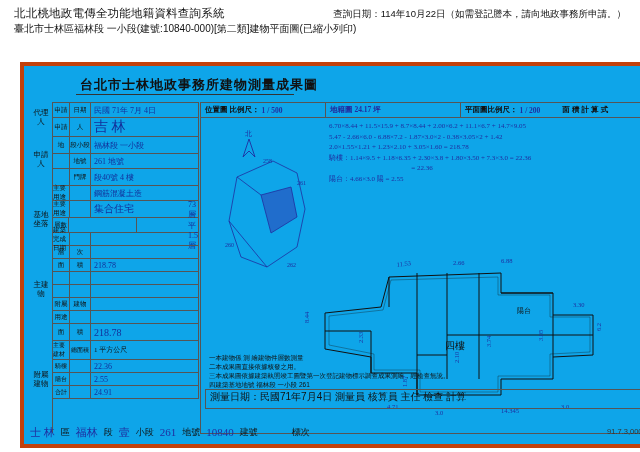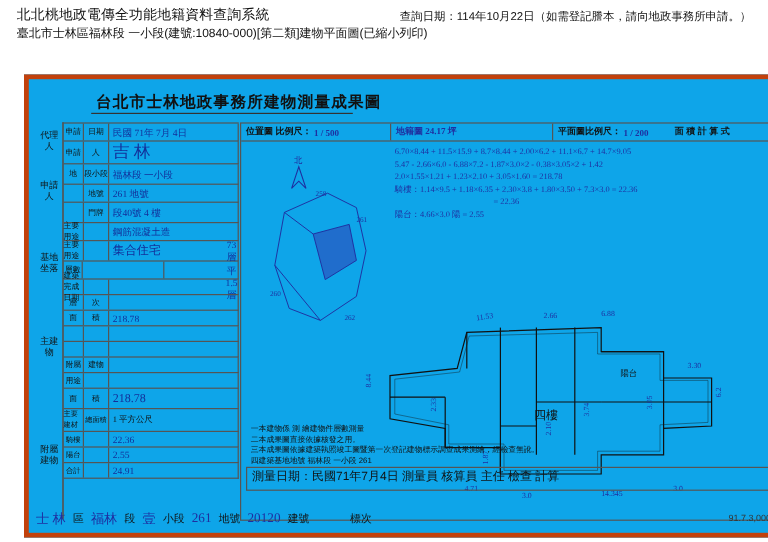--- a/index.html
+++ b/index.html
@@ -21,21 +21,21 @@
   
   .vcol{position:absolute;left:6px;top:36px;width:22px;height:330px;border-right:1px solid #555;}
   .vcell{position:absolute;left:0;width:22px;text-align:center;font-size:7.5px;line-height:9px;color:#111;}
 
   
   .ltab{position:absolute;left:28px;top:36px;width:146px;height:330px;border-left:1px solid #555;border-top:1px solid #555;}
   .lrow{position:relative;border-bottom:1px solid #555;border-right:1px solid #555;height:12px;display:flex;align-items:center;}
   .lrow .lh{width:16px;height:100%;border-right:1px solid #555;font-size:6.5px;display:flex;align-items:center;justify-content:center;color:#111;}
   .lrow .lh2{width:20px;height:100%;border-right:1px solid #555;font-size:6.5px;display:flex;align-items:center;justify-content:center;color:#111;}
   .lrow .lv{flex:1;height:100%;font-size:8px;display:flex;align-items:center;padding-left:3px;color:#12338f;font-family:"Liberation Serif",serif;}
-  .lrow .lv.ink{color:#13309a;text-align:center;}
+  .lrow .lv.ink{color:#13309a;}
 
   
   .rpanel{position:absolute;left:176px;top:36px;right:6px;height:330px;border-top:1px solid #555;border-left:1px solid #555;border-right:1px solid #555;border-bottom:1px solid #555;}
   .rhead{position:relative;height:14px;border-bottom:1px solid #555;display:flex;font-size:7.5px;font-weight:bold;}
   .rhead > div{display:flex;align-items:center;padding-left:4px;border-right:1px solid #555;height:100%;color:#111;}
   .rh-a{width:120px;}
   .rh-b{width:130px;}
   .rh-c{flex:1;border-right:none !important;}
 
   .calc{position:absolute;left:128px;top:18px;width:286px;font-size:7px;line-height:10.5px;color:#1f2fa0;font-family:"Liberation Serif",serif;white-space:pre;}
@@ -292,20 +292,20 @@
 
     <div class="botbar">
       <span class="b ink" style="font-weight:normal;">士 林</span>
       <span class="b">區</span>
       <span class="b ink">福林</span>
       <span class="b">段</span>
       <span class="b ink">壹</span>
       <span class="b">小段</span>
       <span class="b ink">261</span>
       <span class="b">地號</span>
-      <span class="b ink">20120</span>
+      <span class="b ink">10840</span>
       <span class="b">建號</span>
       <span class="b" style="margin-left:28px;">標次</span>
       <span class="right">91.7.3,000張</span>
     </div>
 
   </div>
 </div>
 
 </body></html>

